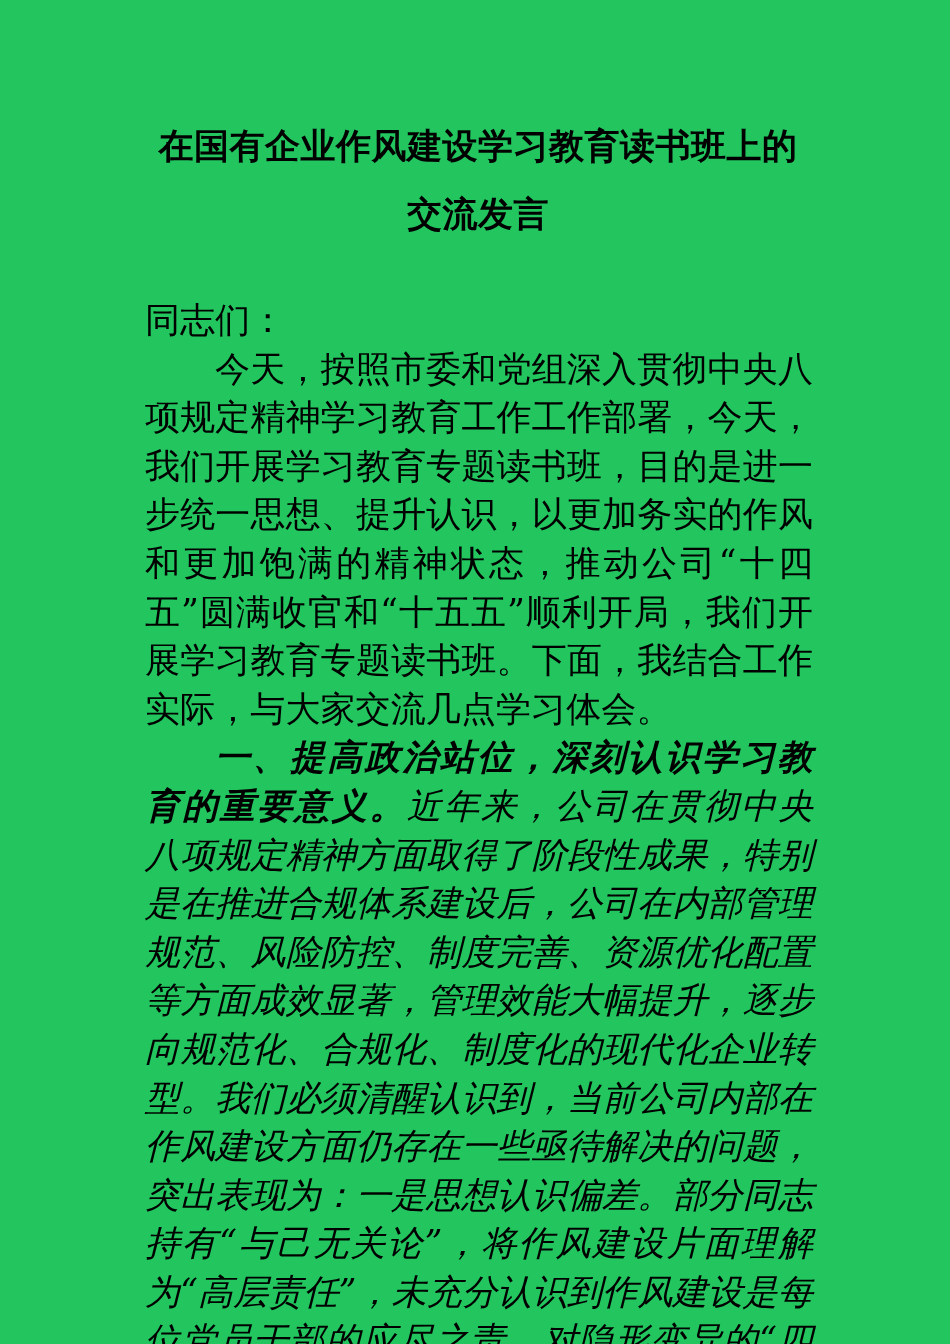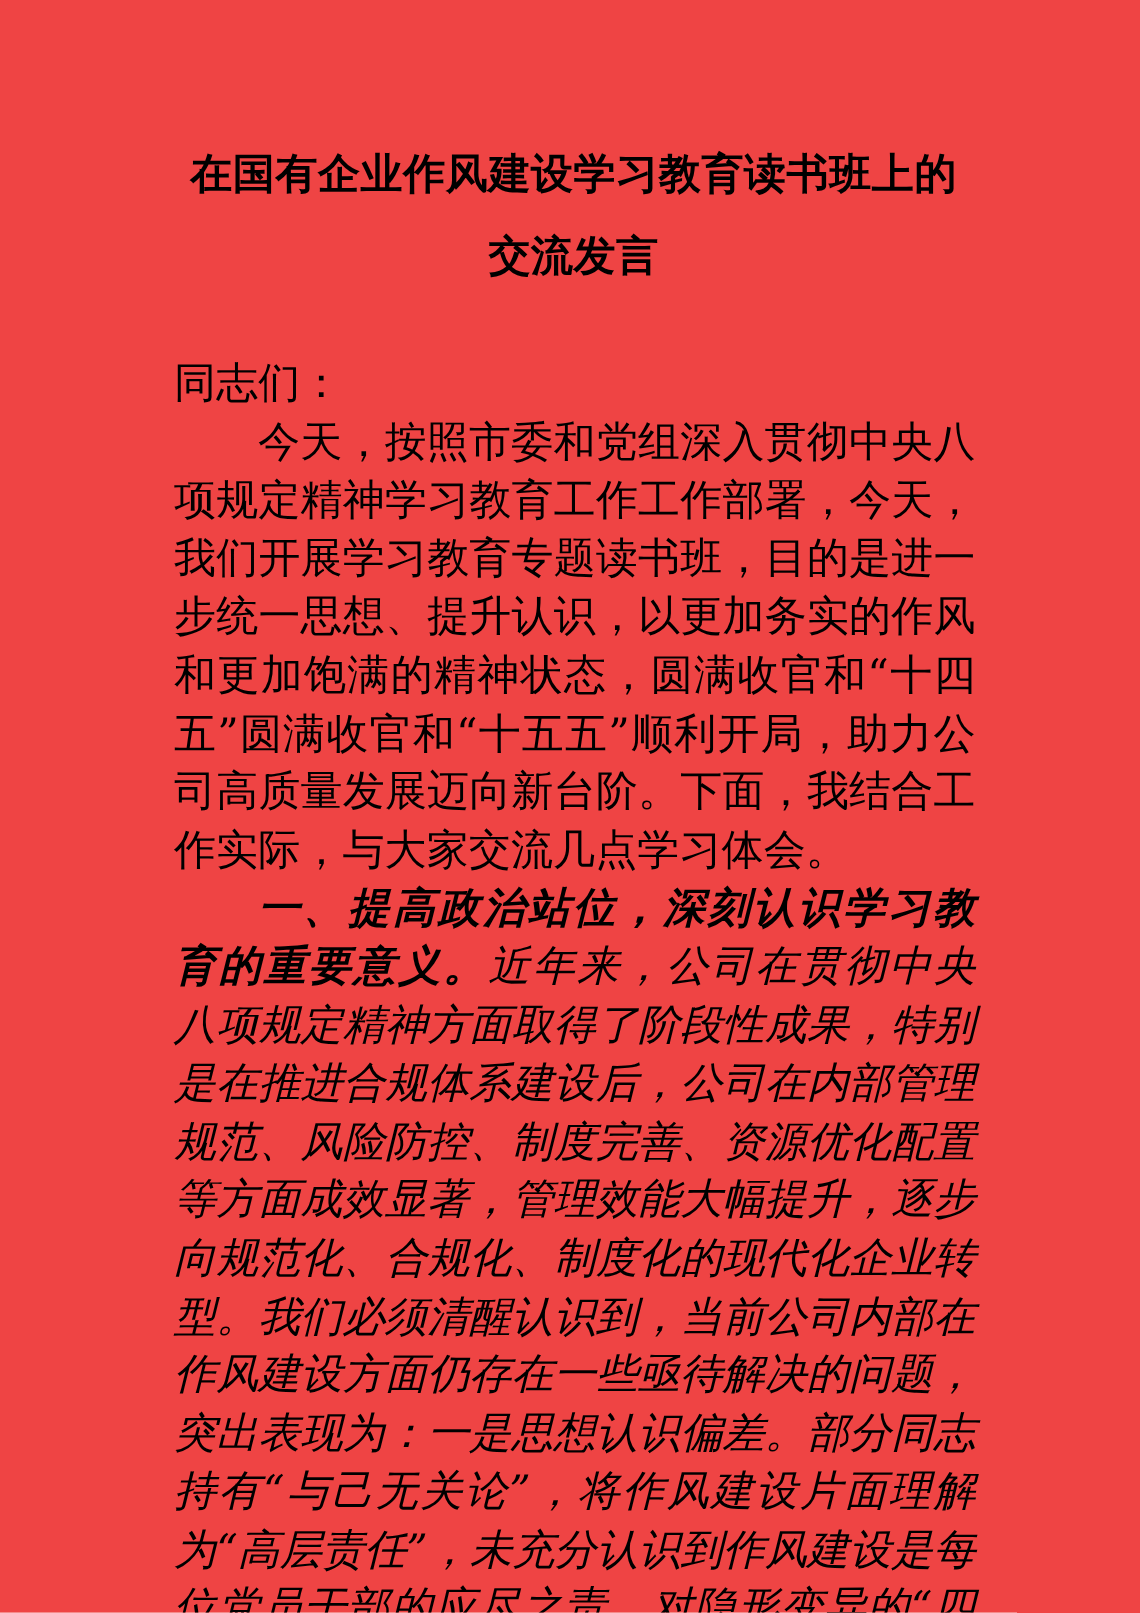--- a/index.html
+++ b/index.html
@@ -7,21 +7,21 @@
     padding: 0;
     background: #ffffff;
   }
   body {
     font-family: "DejaVu Sans", sans-serif;
   }
   .page {
     position: relative;
     width: 950px;
     height: 1344px;
-    background: #ef4444;
+    background: #22c55e;
     overflow: hidden;
     box-sizing: border-box;
   }
 
   
   .doc-title {
     position: absolute;
     left: 145px;
     top: 112px;
     width: 666px;
@@ -76,19 +76,19 @@
 <body>
 
 <div class="page">
 
   <div class="doc-title">在国有企业作风建设学习教育读书班上的交流发言</div>
 
   <div class="doc-body">
 
     <p class="no-indent">同志们：</p>
 
-    <p class="indent">今天，按照市委和党组深入贯彻中央八项规定精神学习教育工作工作部署，今天，我们开展学习教育专题读书班，目的是进一步统一思想、提升认识，以更加务实的作风和更加饱满的精神状态，圆满收官和“十四五”圆满收官和“十五五”顺利开局，助力公司高质量发展迈向新台阶。下面，我结合工作实际，与大家交流几点学习体会。</p>
+    <p class="indent">今天，按照市委和党组深入贯彻中央八项规定精神学习教育工作工作部署，今天，我们开展学习教育专题读书班，目的是进一步统一思想、提升认识，以更加务实的作风和更加饱满的精神状态，推动公司“十四五”圆满收官和“十五五”顺利开局，我们开展学习教育专题读书班。下面，我结合工作实际，与大家交流几点学习体会。</p>
 
     <p class="indent clipped"><span class="section-lead">一、提高政治站位，深刻认识学习教育的重要意义。</span><span>近年来，公司在贯彻中央八项规定精神方面取得了阶段性成果，特别是在推进合规体系建设后，公司在内部管理规范、风险防控、制度完善、资源优化配置等方面成效显著，管理效能大幅提升，逐步向规范化、合规化、制度化的现代化企业转型。我们必须清醒认识到，当前公司内部在作风建设方面仍存在一些亟待解决的问题，突出表现为：一是思想认识偏差。部分同志持有“与己无关论”，将作风建设片面理解为“高层责任”，未充分认识到作风建设是每位党员干部的应尽之责。对隐形变异的“四风”问题缺乏警惕，洞察力与防范意识不足，易给不正之风可</span></p>
 
   </div>
 
 </div>
 
 </body></html>

